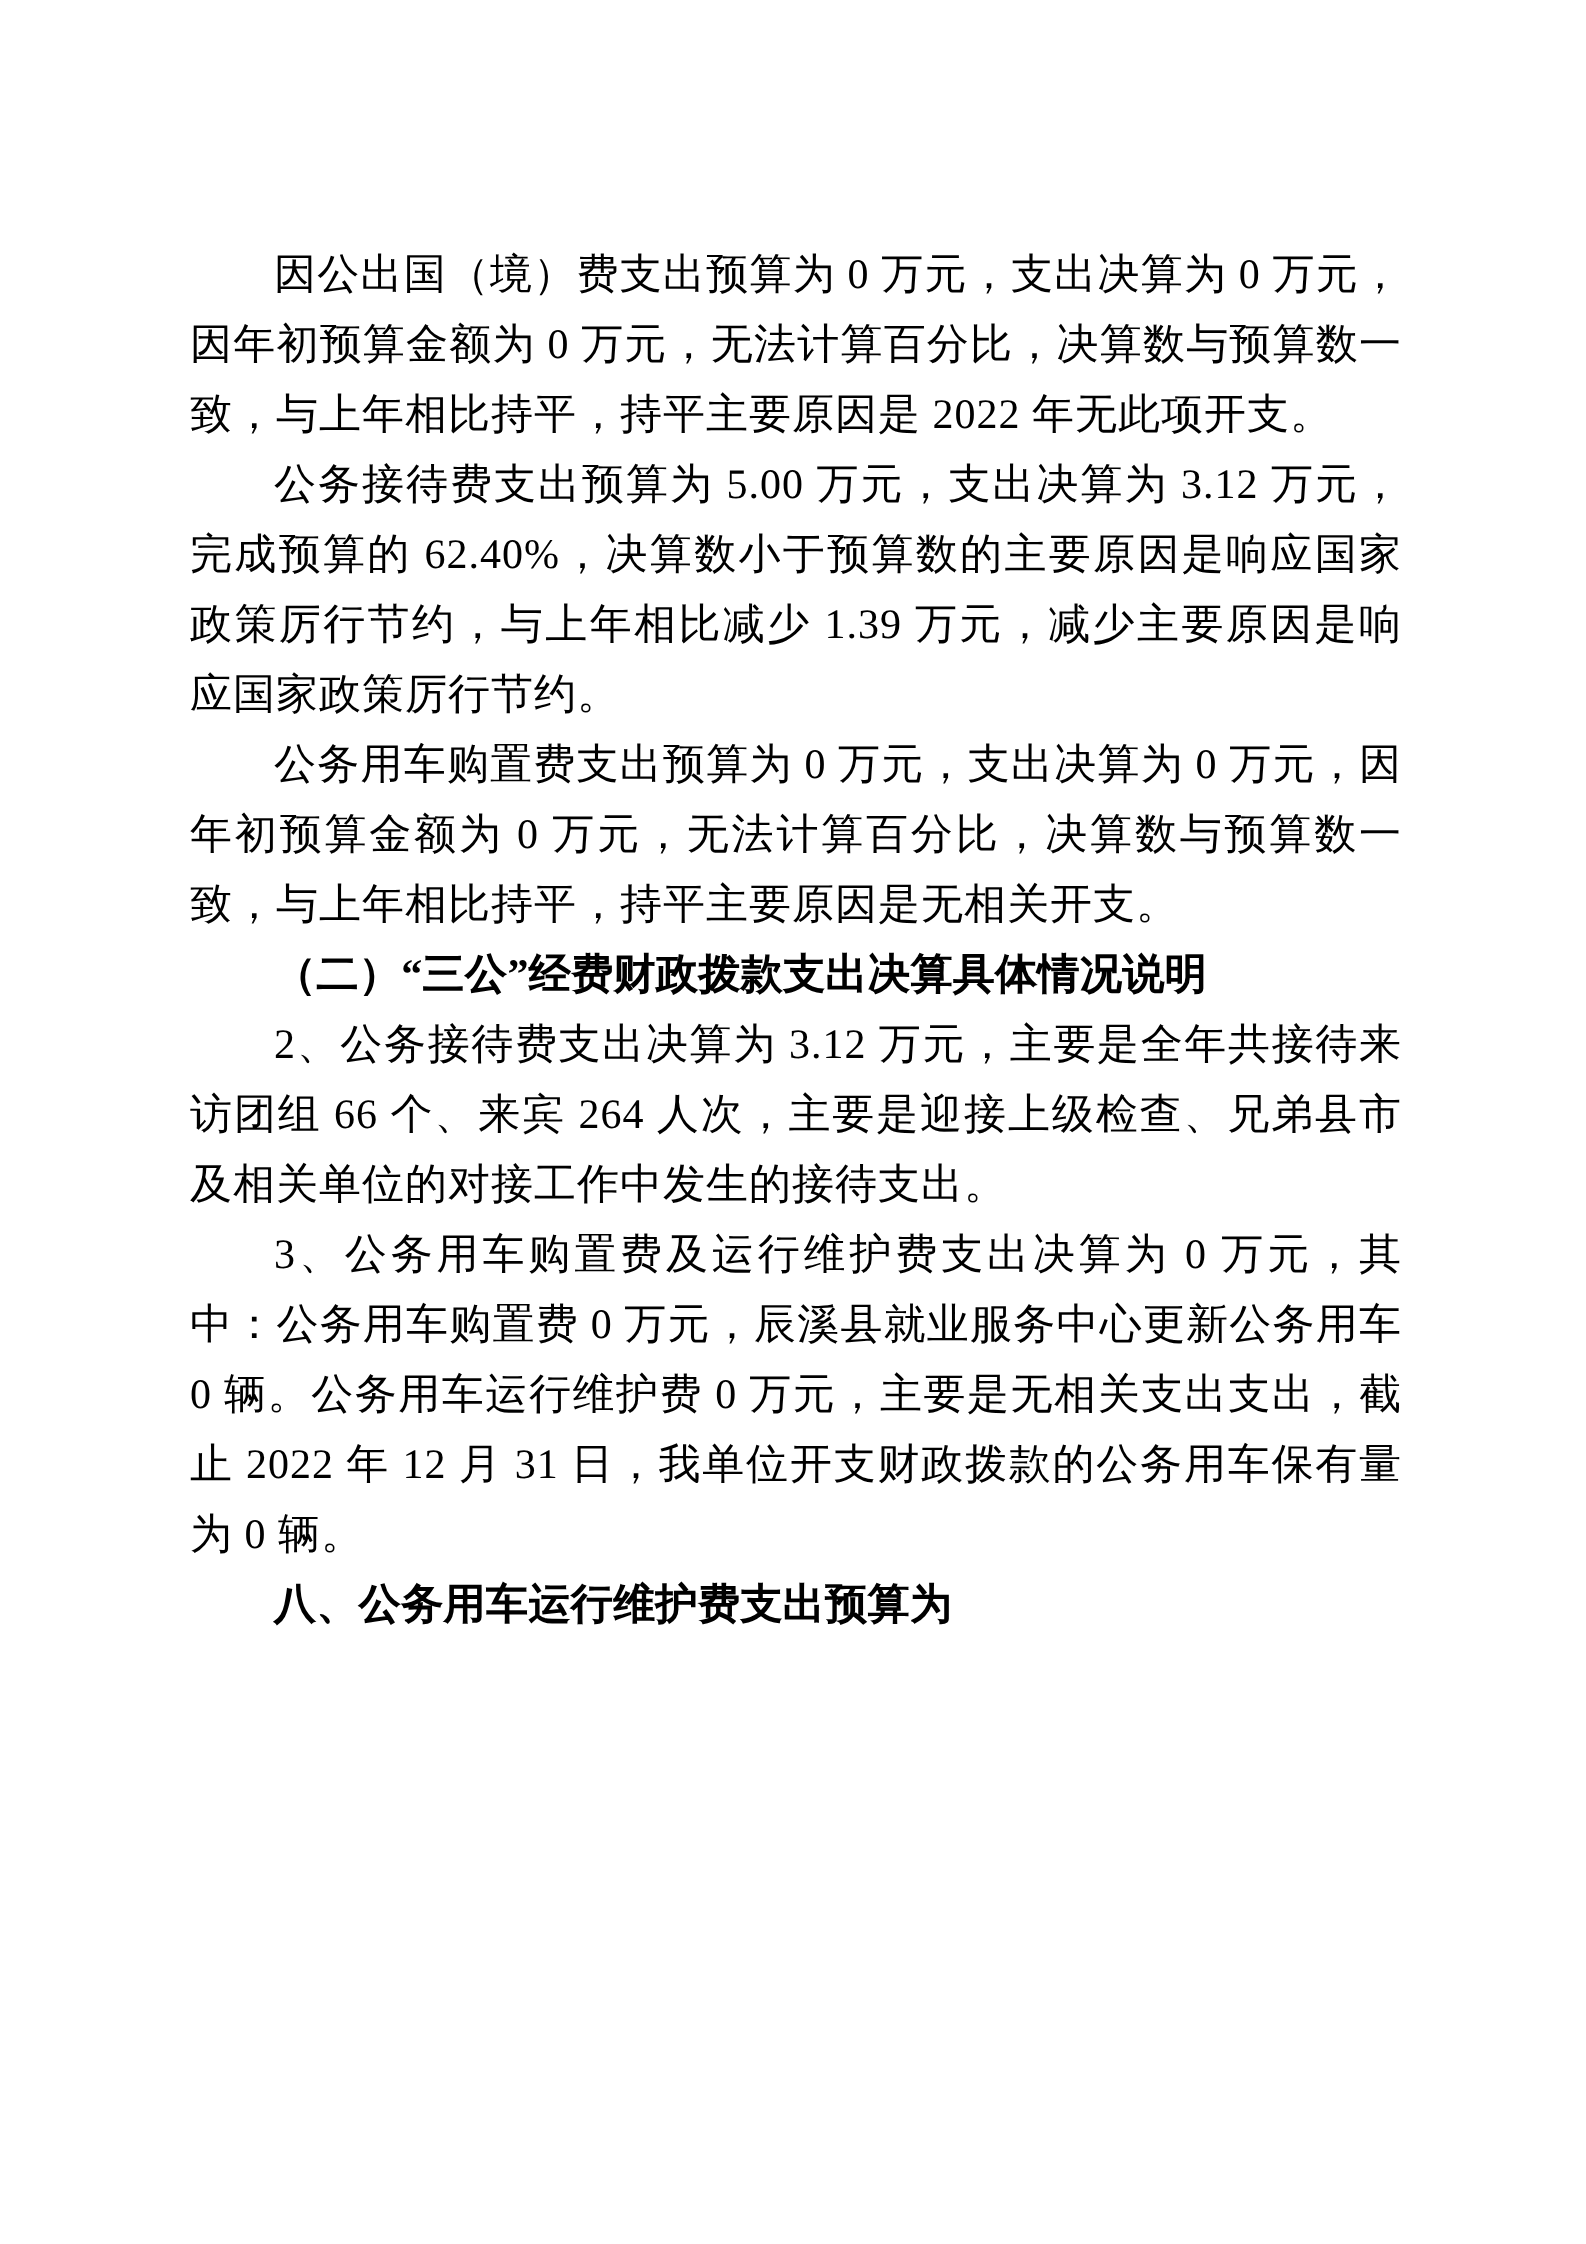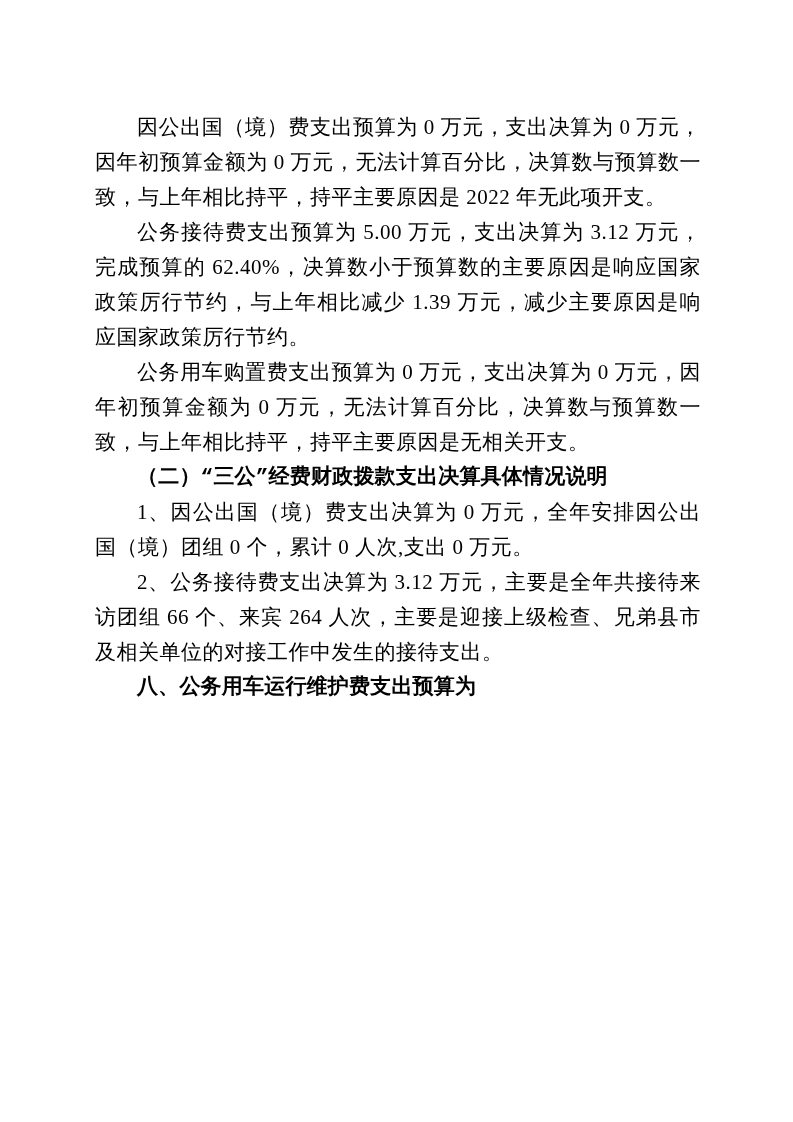--- a/index.html
+++ b/index.html
@@ -11,47 +11,47 @@
     position: relative;
     width: 793px;
     height: 1122px;
     background: #ffffff;
     overflow: hidden;
     font-family: "Liberation Serif", "DejaVu Serif", serif;
     color: #000000;
   }
   .content {
     position: absolute;
-    top: 110px;
+    top: 120px;
     left: 95px;
     width: 606px;
   }
   .content p {
     margin: 0;
     padding: 0;
     font-size: 21px;
     line-height: 35px;
     text-align: justify;
     text-justify: inter-ideograph;
     text-indent: 2em;
     letter-spacing: 0.5px;
     word-break: break-all;
   }
   .content p.heading {
-    font-family: Liberation Mono, monospace;
+    font-family: Liberation Serif, serif;
     font-weight: bold;
     letter-spacing: 0.2px;
   }
 </style>
 </head>
 <body>
 
 <div class="page">
   <div class="content">
     <p class="body">因公出国（境）费支出预算为 0 万元，支出决算为 0 万元，因年初预算金额为 0 万元，无法计算百分比，决算数与预算数一致，与上年相比持平，持平主要原因是 2022 年无此项开支。</p>
     <p class="body">公务接待费支出预算为 5.00 万元，支出决算为 3.12 万元，完成预算的 62.40%，决算数小于预算数的主要原因是响应国家政策厉行节约，与上年相比减少 1.39 万元，减少主要原因是响应国家政策厉行节约。</p>
     <p class="body">公务用车购置费支出预算为 0 万元，支出决算为 0 万元，因年初预算金额为 0 万元，无法计算百分比，决算数与预算数一致，与上年相比持平，持平主要原因是无相关开支。</p>
     <p class="heading">（二）“三公”经费财政拨款支出决算具体情况说明</p>
-    <p class="body">1、因公出国（境）费支出决算为 0 万元，全年安排因公出国（境）团组 0 个，累计 0 人次,支出 0 万元。</p>
     <p class="body">2、公务接待费支出决算为 3.12 万元，主要是全年共接待来访团组 66 个、来宾 264 人次，主要是迎接上级检查、兄弟县市及相关单位的对接工作中发生的接待支出。</p>
+    <p class="body">3、公务用车购置费及运行维护费支出决算为 0 万元，其中：公务用车购置费 0 万元，辰溪县就业服务中心更新公务用车 0 辆。公务用车运行维护费 0 万元，主要是无相关支出支出，截止 2022 年 12 月 31 日，我单位开支财政拨款的公务用车保有量为 0 辆。</p>
     <p class="heading">八、公务用车运行维护费支出预算为</p>
   </div>
 </div>
 
 </body></html>

